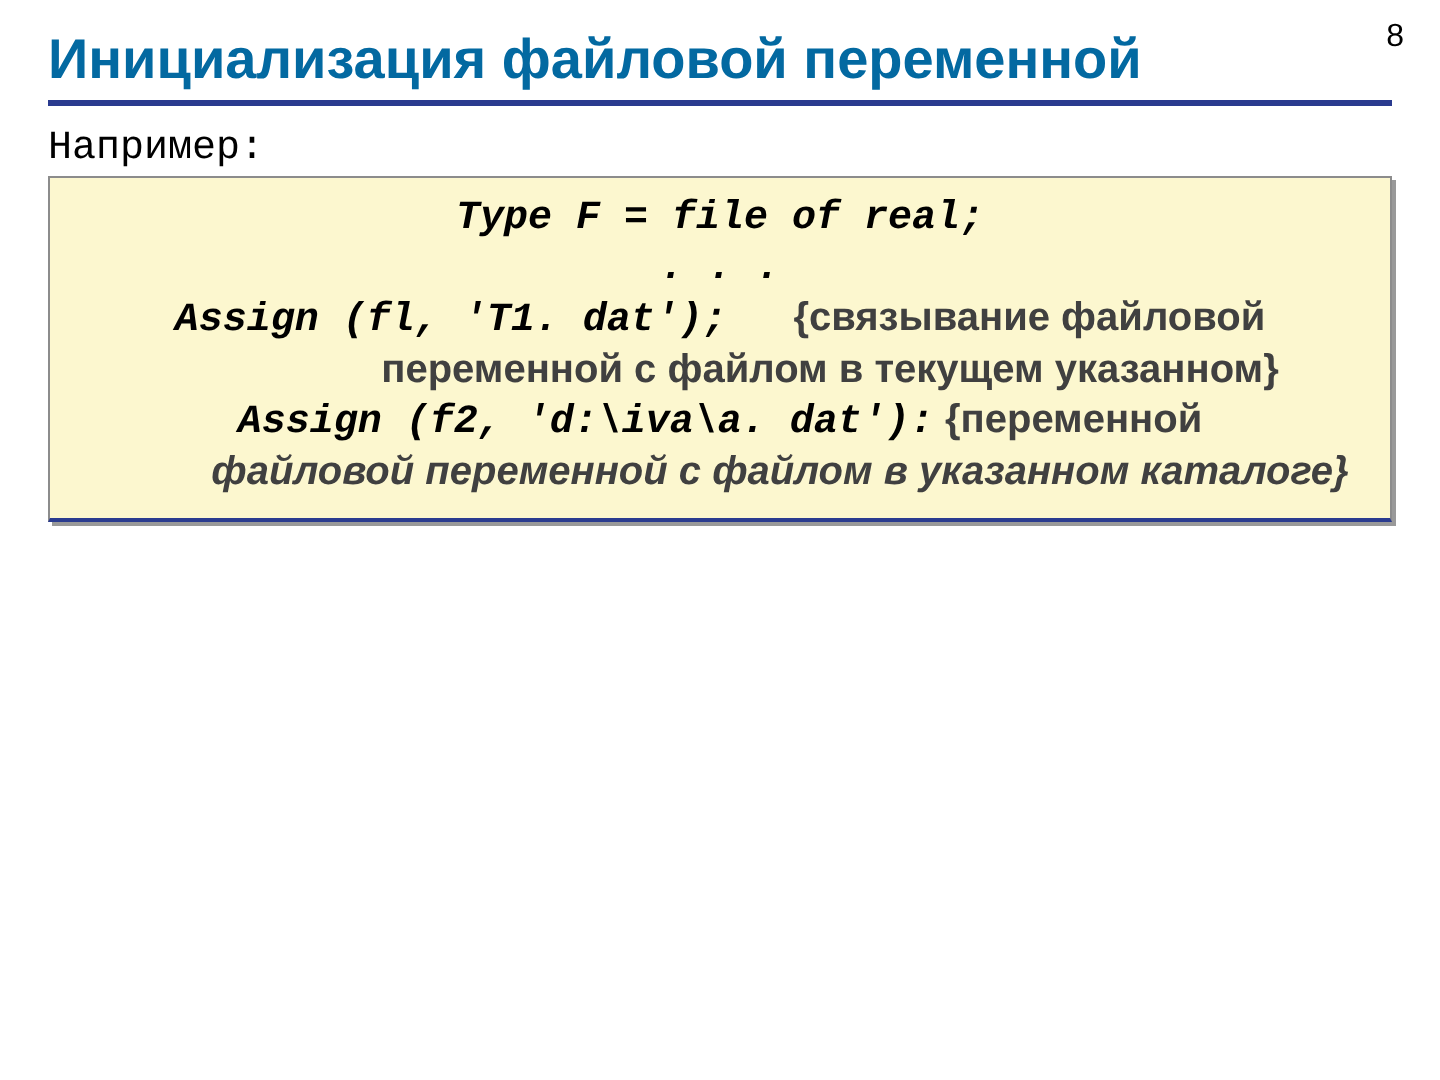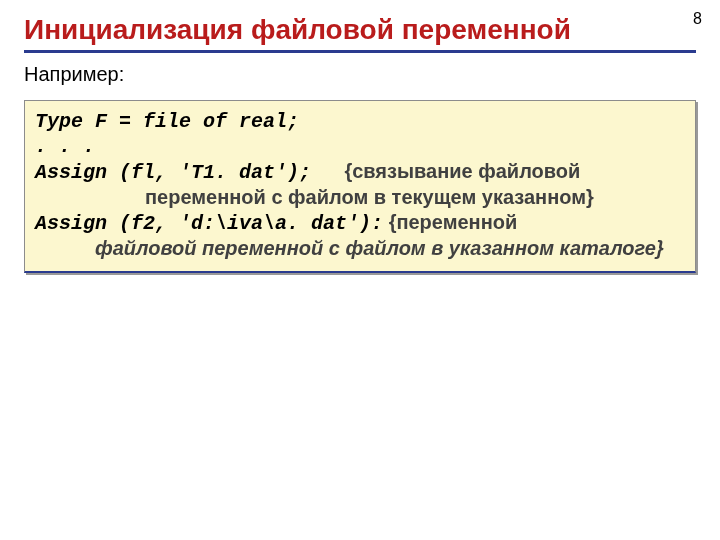--- a/index.html
+++ b/index.html
@@ -16,40 +16,42 @@
     right: 18px;
     font-size: 16px;
     color: #000;
   }
   .content {
     padding: 14px 24px 0 24px;
   }
   .title {
     font-size: 28px;
     font-weight: bold;
-    color: #b91c1c;
+    color: #0369a1;
     margin: 0 0 4px 0;
   }
   .title-rule {
     border: none;
     border-top: 3px solid #2a3b8f;
     margin: 0 0 10px 0;
   }
   .example-label {
     font-size: 20px;
-    margin: 6px 0 14px 0;
+    margin: 6px 0 2px 0;
+    font-family: Liberation Mono, monospace;
   }
   .code-box {
     background: #fcf7cf;
     border: 1px solid #8c8c8c;
     box-shadow: 2px 2px 0 #999;
     padding: 8px 10px 10px 10px;
     font-size: 20px;
     line-height: 1.25;
     border-bottom: 2px solid #2a3b8f;
+    text-align: center;
   }
   .mono {
     font-family: "Courier New", monospace;
     font-weight: bold;
     font-style: italic;
   }
   .comment {
     font-family: Arial, Helvetica, sans-serif;
     font-weight: bold;
     font-style: normal;

